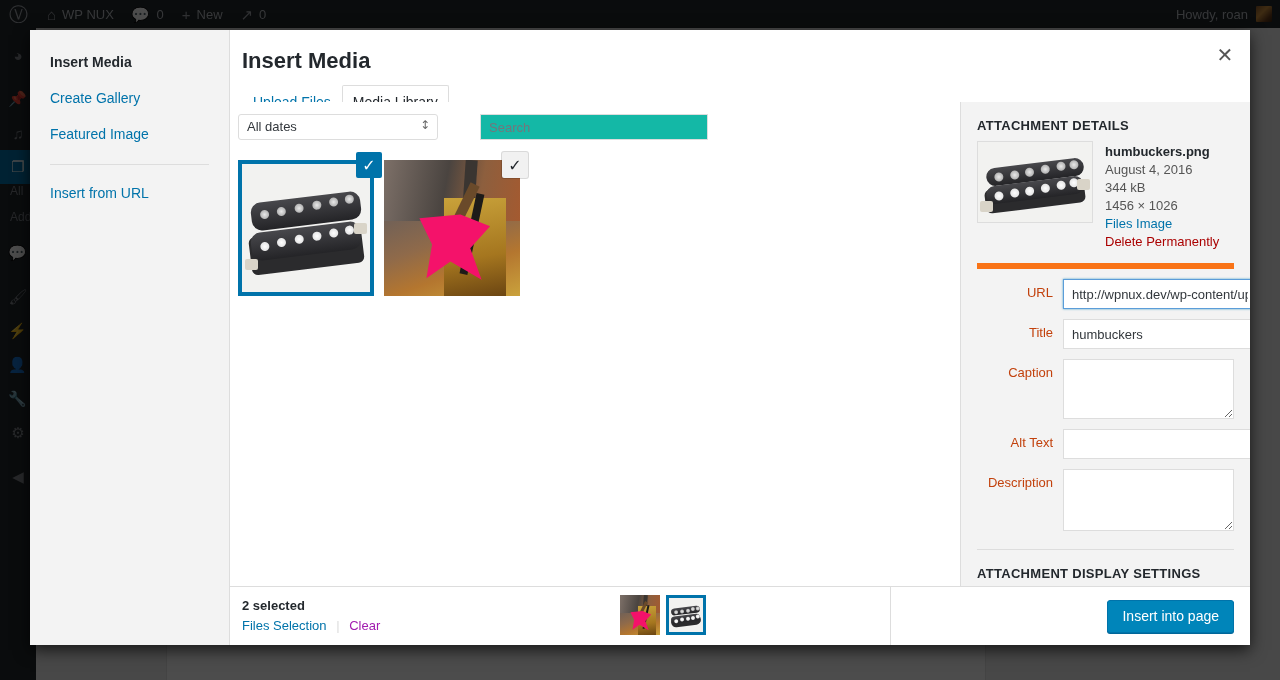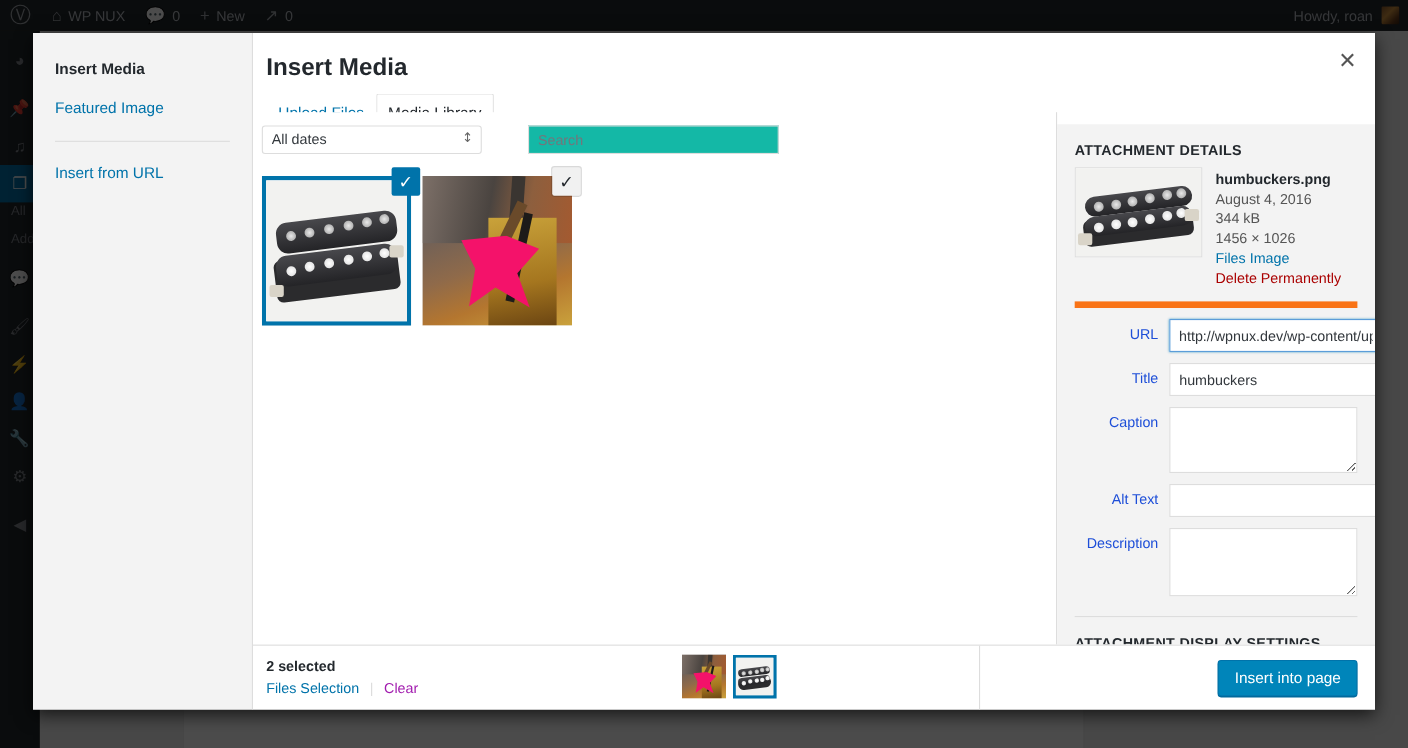--- a/index.html
+++ b/index.html
@@ -218,21 +218,21 @@
     position: absolute; left: 56%; top: 16%; width: 7%; height: 34%;
     background: #6a4a2a; transform: rotate(26deg);
   }
   .art-guitar .g-strap {
     position: absolute; left: 62%; top: 24%; width: 6%; height: 60%;
     background: #1d1b19; transform: rotate(12deg);
   }
 
   
   .media-sidebar {
-    position: absolute; right: 0; top: 11px; bottom: 0; width: 289px;
+    position: absolute; right: 0; top: 0; bottom: 0; width: 289px;
     background: #f3f3f3; padding: 0 16px; overflow: hidden;
   }
   .sidebar-heading {
     font-size: 13px; font-weight: bold; color: #23282d;
     letter-spacing: 0.3px; padding: 16px 0 8px 0;
   }
   .attachment-info {
     display: flex; gap: 12px; padding-bottom: 12px;
     border-bottom: 6px solid #f97316;
   }
@@ -243,21 +243,21 @@
   .ai-details { font-size: 13px; line-height: 18px; color: #555; padding-top: 2px; }
   .ai-filename { font-weight: bold; color: #23282d; word-break: break-all; }
   .ai-link { color: #0073aa; cursor: pointer; display: block; }
   .ai-delete { color: #a00; cursor: pointer; display: block; }
 
   .setting {
     display: flex; align-items: flex-start; margin-top: 10px;
   }
   .setting .label {
     width: 86px; flex: none; text-align: right; padding: 6px 10px 0 0;
-    font-size: 13px; color: #1d4ed8; line-height: 16px;
+    font-size: 13px; color: #c2410c; line-height: 16px;
   }
   .setting input[type="text"] {
     flex: 1; height: 30px; border: 1px solid #ddd; background: #fff;
     padding: 0 8px; font-family: "Liberation Sans", sans-serif;
     font-size: 13px; color: #32373c;
   }
   .setting input.focused { border-color: #5b9dd9; box-shadow: 0 0 2px rgba(30,140,190,.8); }
   .setting textarea {
     flex: 1; border: 1px solid #ddd; background: #fff; resize: vertical;
     padding: 6px 8px; font-family: "Liberation Sans", sans-serif;
@@ -383,20 +383,23 @@
 
 <div class="overlay"></div>
 
 <div class="media-modal">
 
   <div class="modal-close">✕</div>
 
   <div class="modal-menu">
     <div class="mm-item active">
       <span>Insert Media</span>
+    </div>
+    <div class="mm-item">
+      <span>Create Gallery</span>
     </div>
     <div class="mm-item">
       <span>Featured Image</span>
     </div>
     <div class="mm-divider"></div>
     <div class="mm-item">
       <span>Insert from URL</span>
     </div>
   </div>
 

